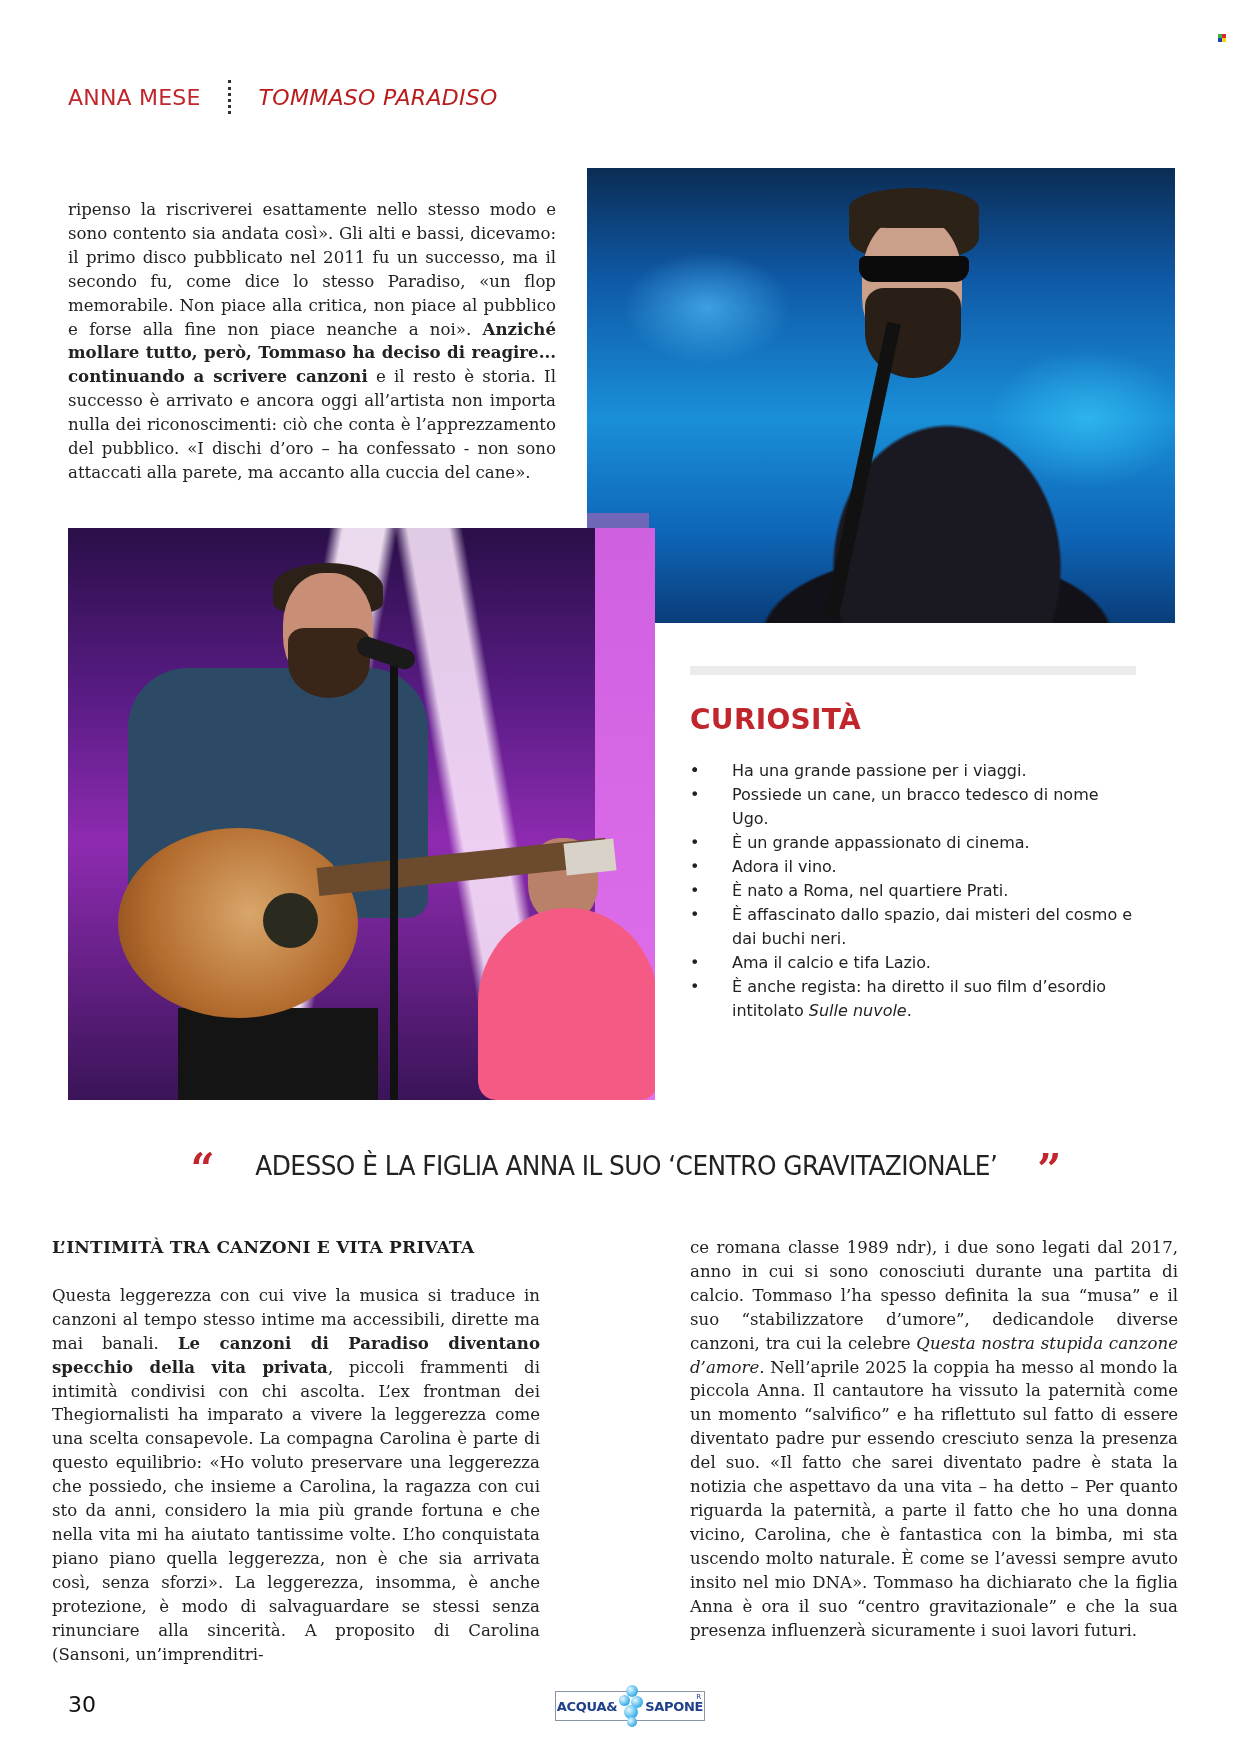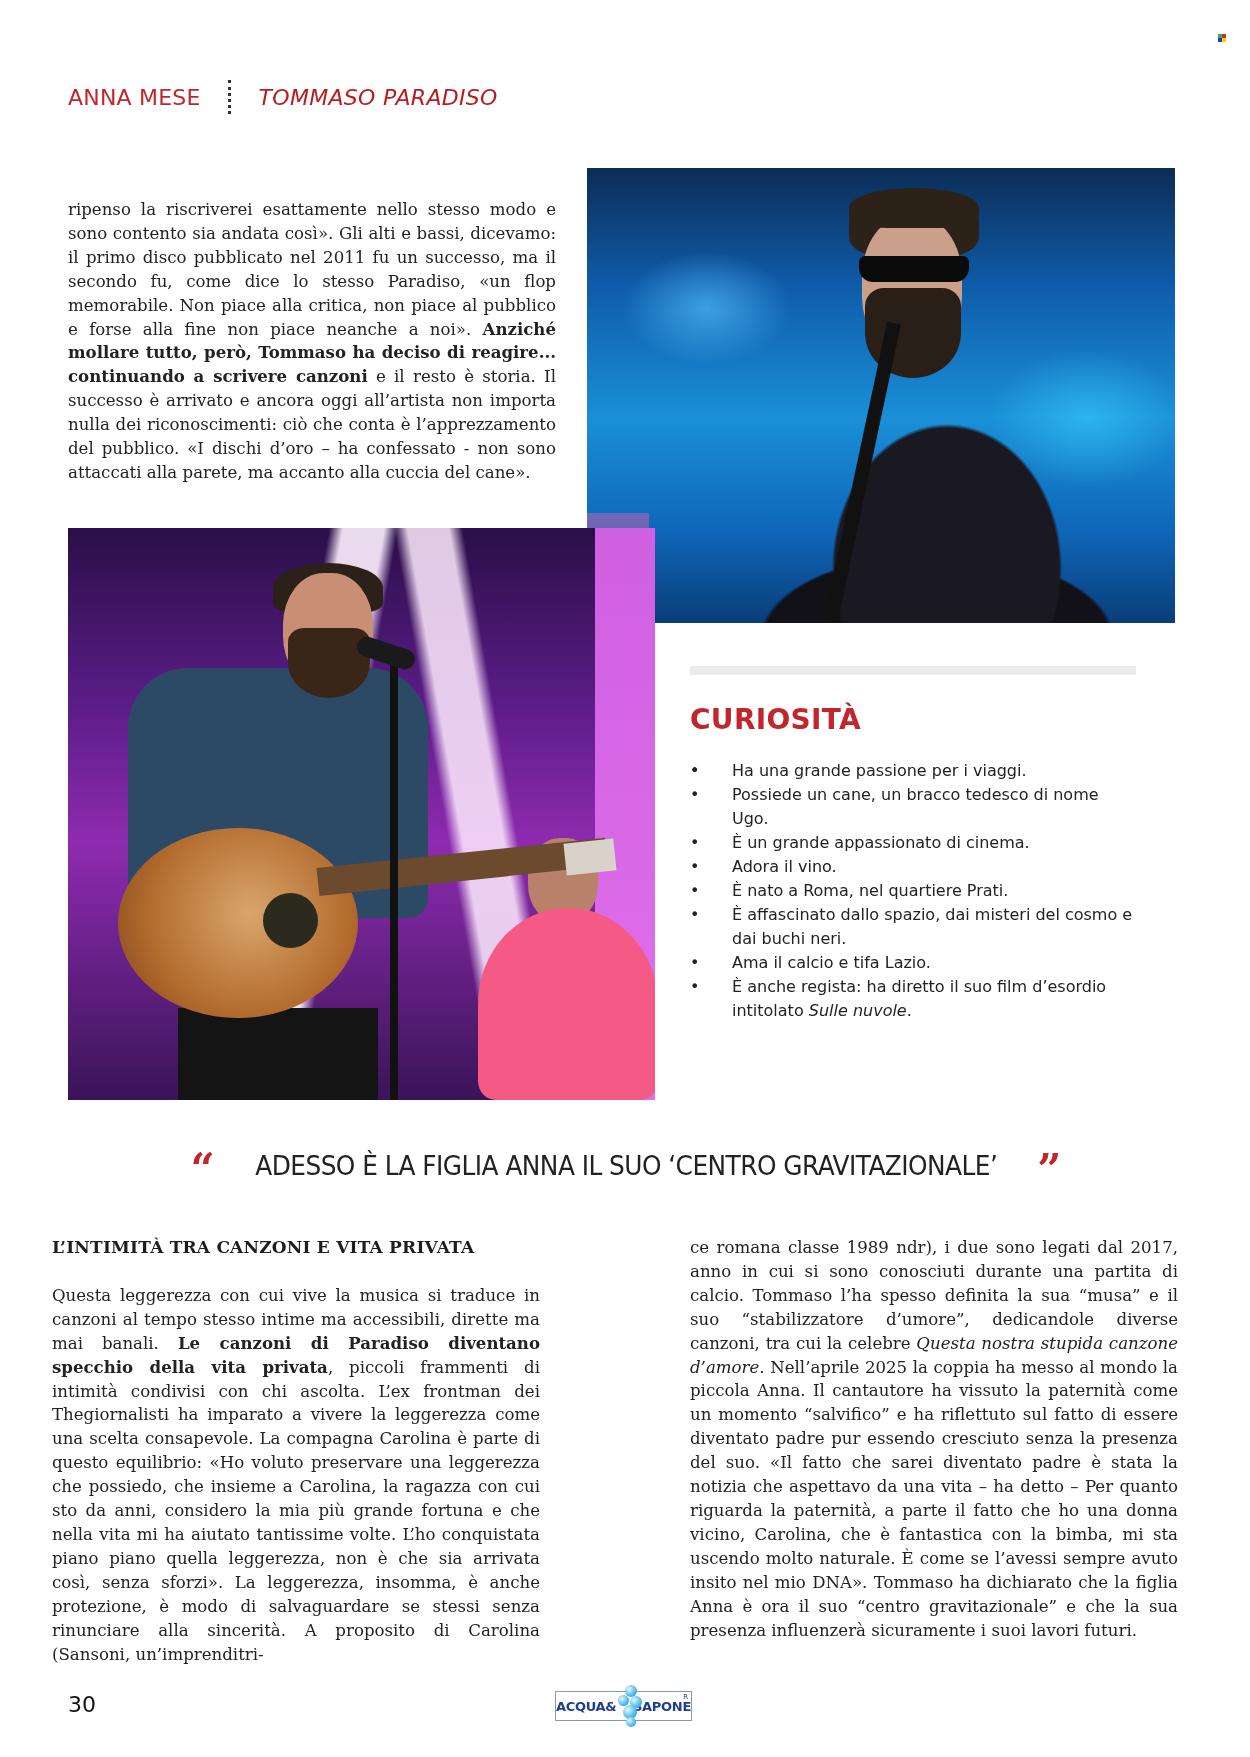--- a/index.html
+++ b/index.html
@@ -68,21 +68,21 @@
   .box li .bullet { position: absolute; left: 0; top: 0; }
 
   .pull-quote { position: absolute; left: 166px; top: 1140px; width: 920px; height: 50px; display: flex; align-items: center; justify-content: center; }
   .pull-quote .q { color: #c0262c; font-family: "DejaVu Serif", serif; font-weight: bold; font-size: 42px; line-height: 1; }
   .pull-quote .q.open { margin-right: 8px; margin-top: 10px; }
   .pull-quote .q.close { margin-left: 8px; margin-top: 10px; }
   .pull-quote .text { font-family: "DejaVu Sans", sans-serif; font-size: 27px; letter-spacing: -0.6px; color: #222; transform: scaleX(0.92); white-space: nowrap; }
 
   .page-number { position: absolute; left: 68px; top: 1692px; font-family: "DejaVu Sans", sans-serif; font-size: 22px; color: #111; }
 
-  .logo { position: absolute; left: 555px; top: 1691px; width: 137px; height: 30px; border: 1px solid #8a95a8; display: flex; align-items: center; justify-content: center; background: #fff; }
+  .logo { position: absolute; left: 555px; top: 1691px; width: 150px; height: 30px; border: 1px solid #8a95a8; display: flex; align-items: center; justify-content: center; background: #fff; }
   .logo .logo-text { font-family: "DejaVu Sans", sans-serif; font-weight: bold; color: #1f3f8a; font-size: 13px; letter-spacing: -0.3px; }
   .logo .bubbles { position: relative; width: 26px; height: 30px; margin: 0 1px; }
   .logo .bubbles i { position: absolute; border-radius: 50%; background: radial-gradient(circle at 35% 35%, #e6f7ff, #4cb8ec 60%, #1d86c8); }
   .logo .reg { position: absolute; right: 3px; top: 1px; font-size: 7px; color: #1f3f8a; font-family: "DejaVu Sans", sans-serif; }
 </style>
 </head>
 <body>
 
 <div class="corner-mark">
   <span style="background:#3cb043"></span>

